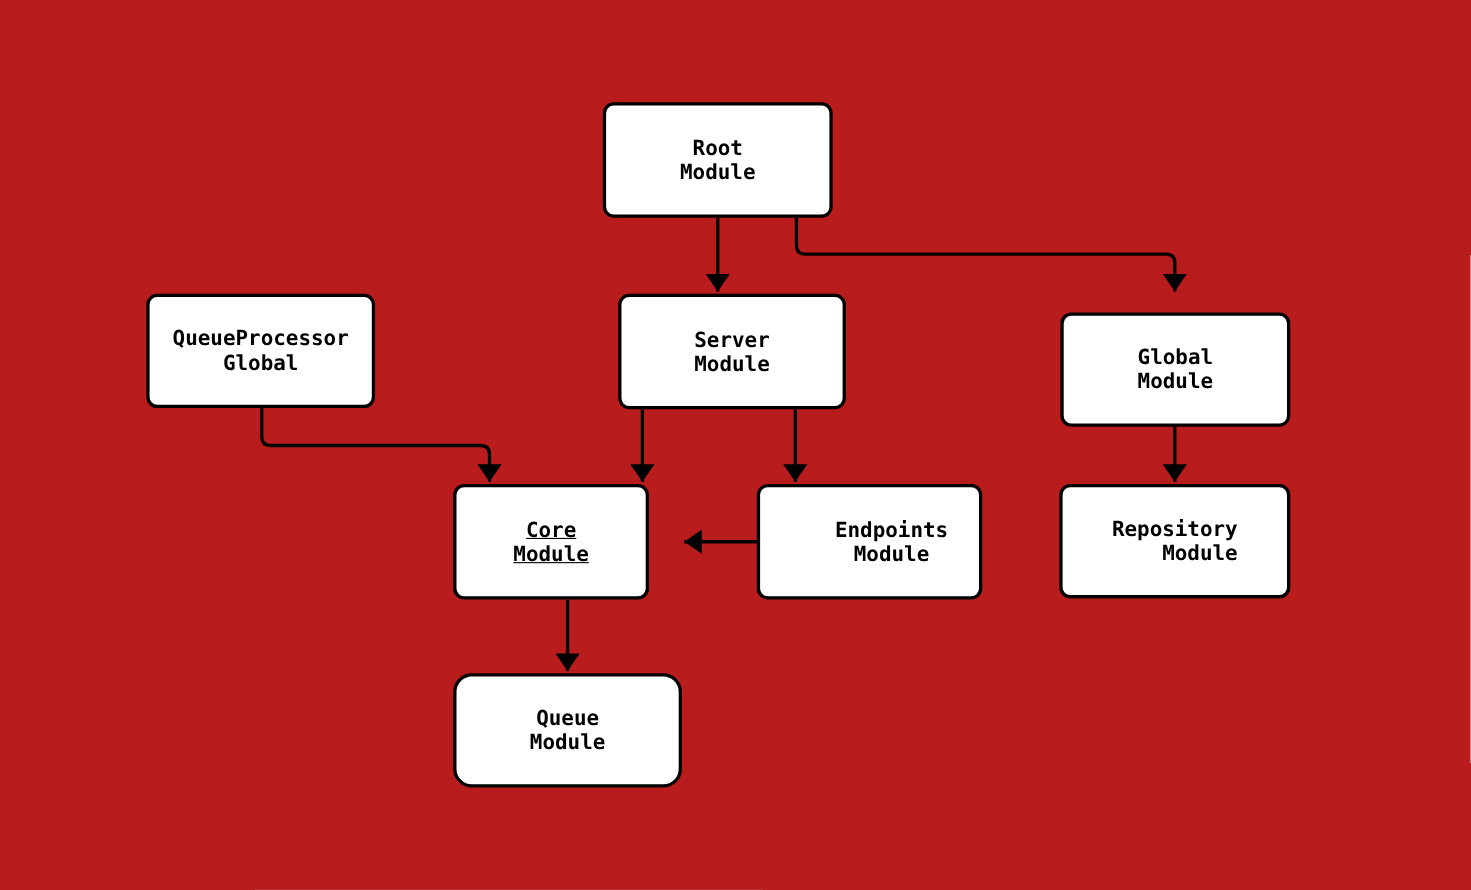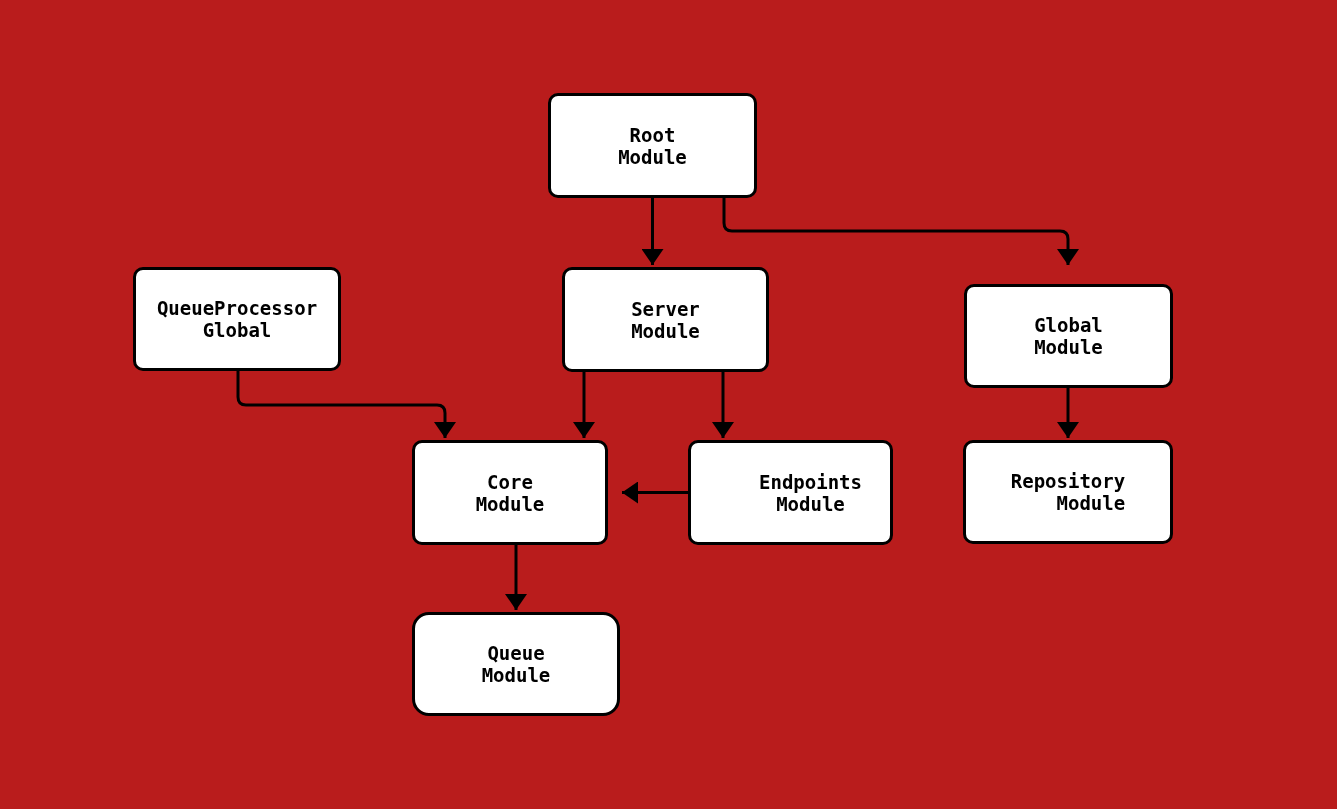--- a/index.html
+++ b/index.html
@@ -70,21 +70,21 @@
 
   <div class="node" style="left:133px; top:267px; width:208px; height:104px;">QueueProcessor
 Global</div>
 
   <div class="node" style="left:550px; top:267px; width:207px; height:105px;margin-left:12px;">Server
 Module</div>
 
   <div class="node" style="left:964px; top:284px; width:209px; height:104px;">Global
 Module</div>
 
-  <div class="node" style="left:412px; top:440px; width:196px; height:105px;">Core
+  <div class="node" style="left:412px; top:440px; width:178px; height:105px;text-decoration:underline;">Core
 Module</div>
 
   <div class="node" style="left:688px; top:440px; width:205px; height:105px;padding-left:40px;">Endpoints
 Module</div>
 
   <div class="node" style="left:963px; top:440px; width:210px; height:104px;text-align:right;">Repository
 Module</div>
 
   <div class="node" style="left:412px; top:612px; width:208px; height:104px;border-radius:17px;">Queue
 Module</div>

